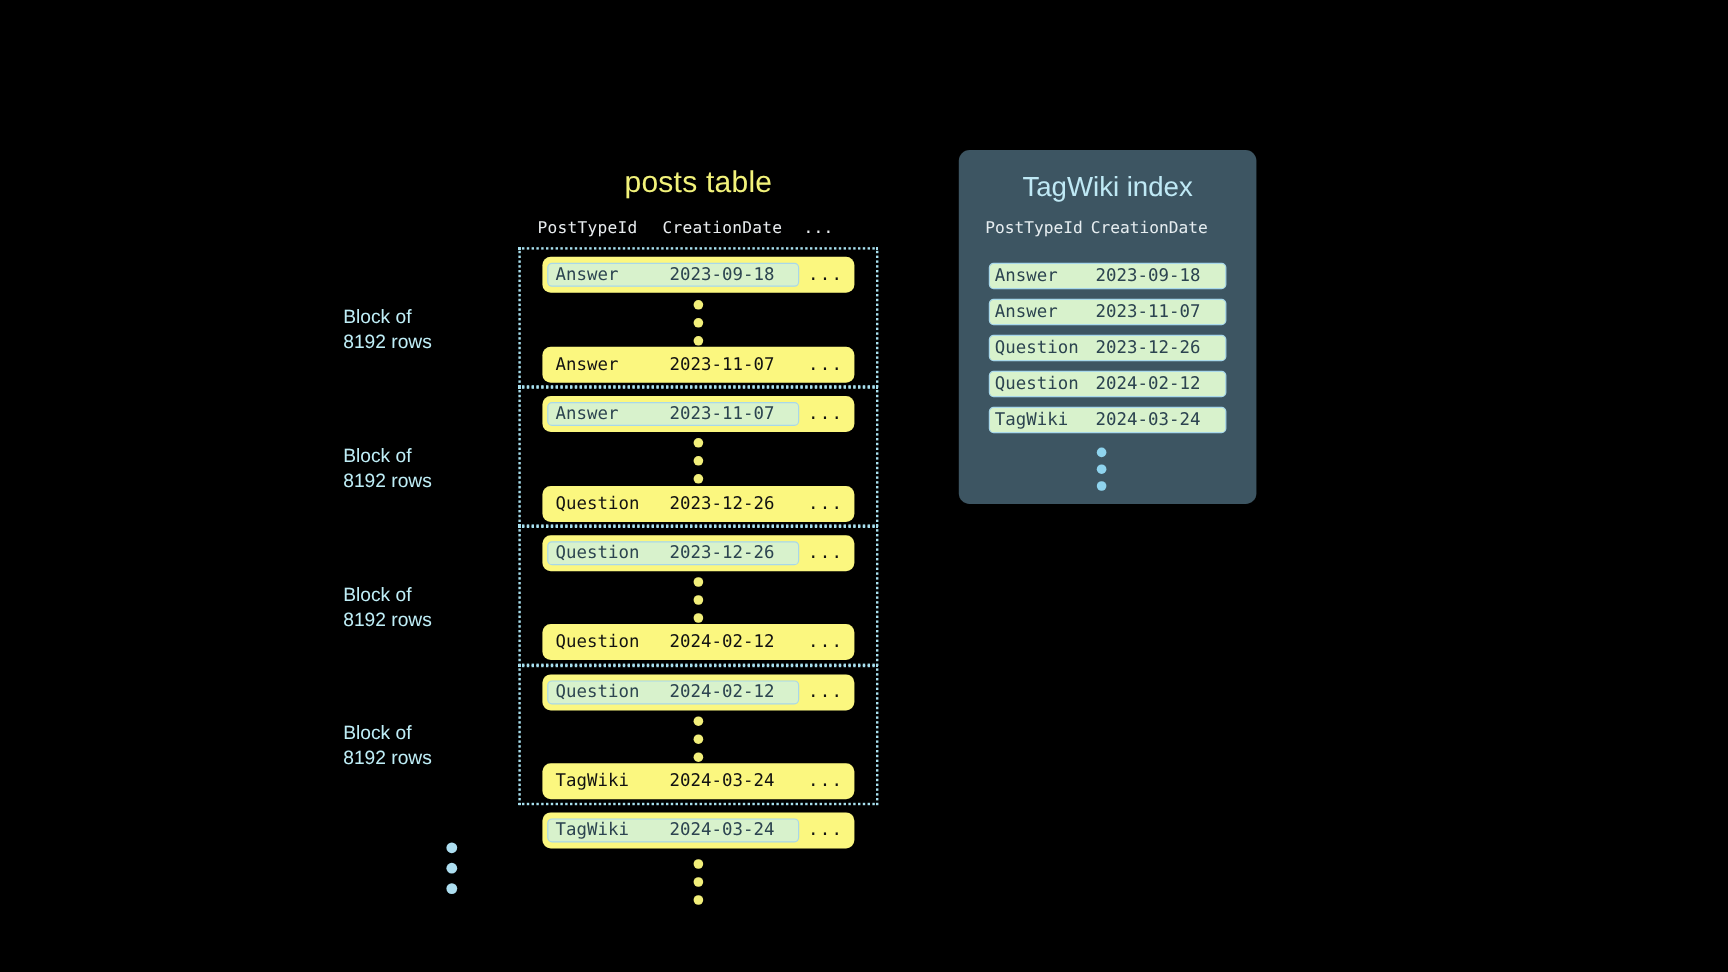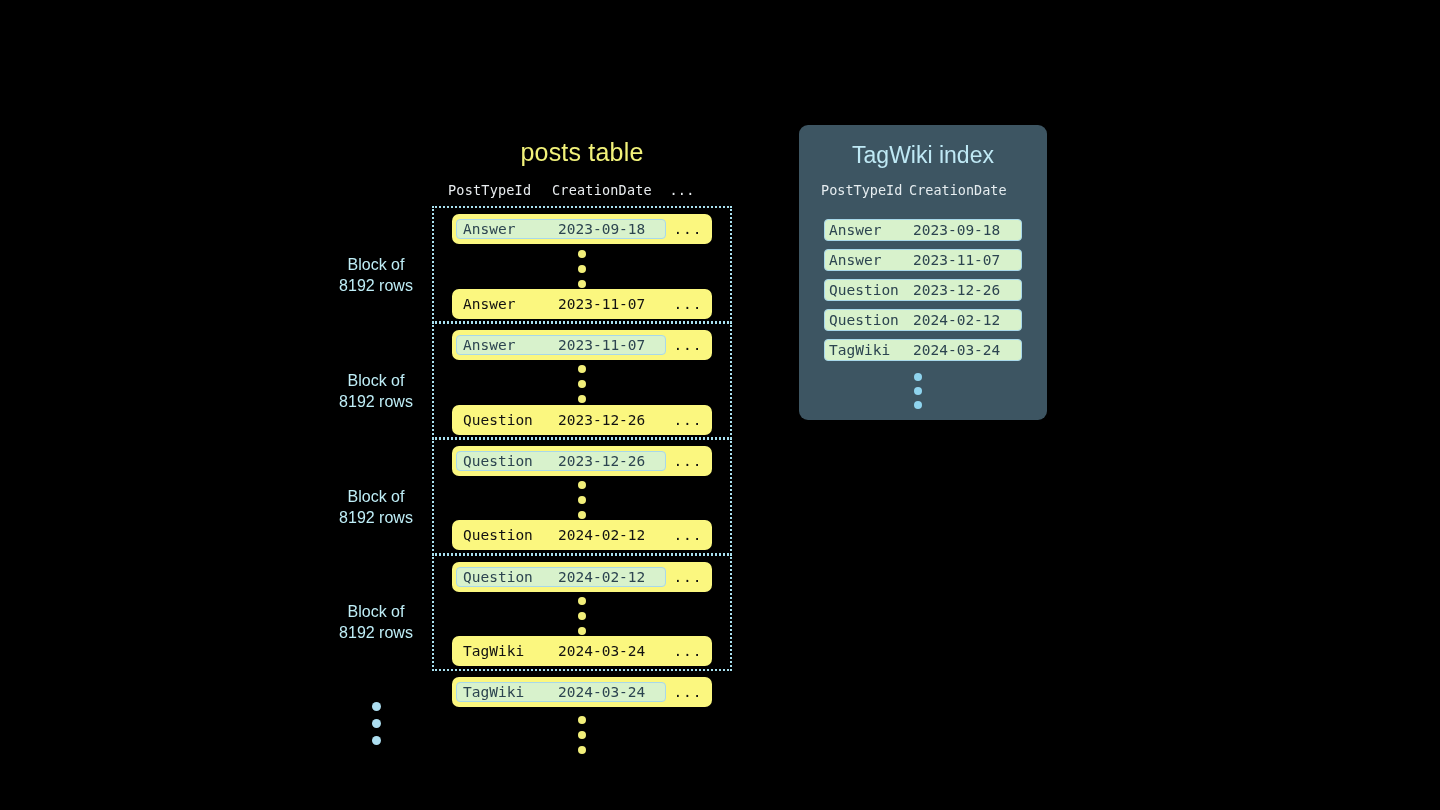--- a/index.html
+++ b/index.html
@@ -59,21 +59,20 @@
   .block-group {
     position: absolute;
     left: 432px;
     width: 300px;
     border: 2px dotted #a8e0ef;
   }
 
   .block-label {
     position: absolute;
     width: 180px;
-    text-align: center;
     color: #bfeef7;
     font-size: 16px;
     line-height: 20.5px;
     font-family: "Liberation Sans", sans-serif;
   }
 
   
   .row-pill {
     position: absolute;
     left: 452px;

